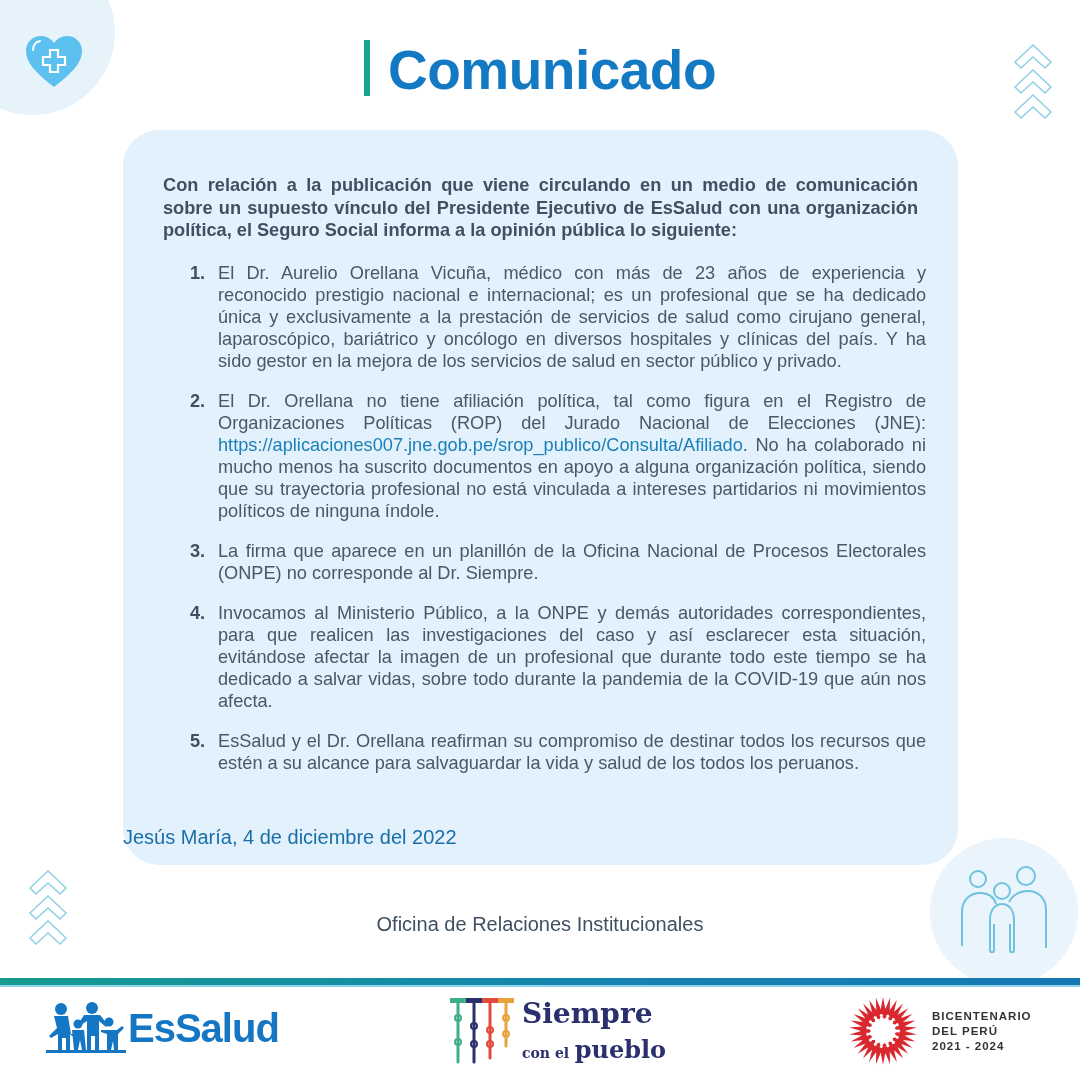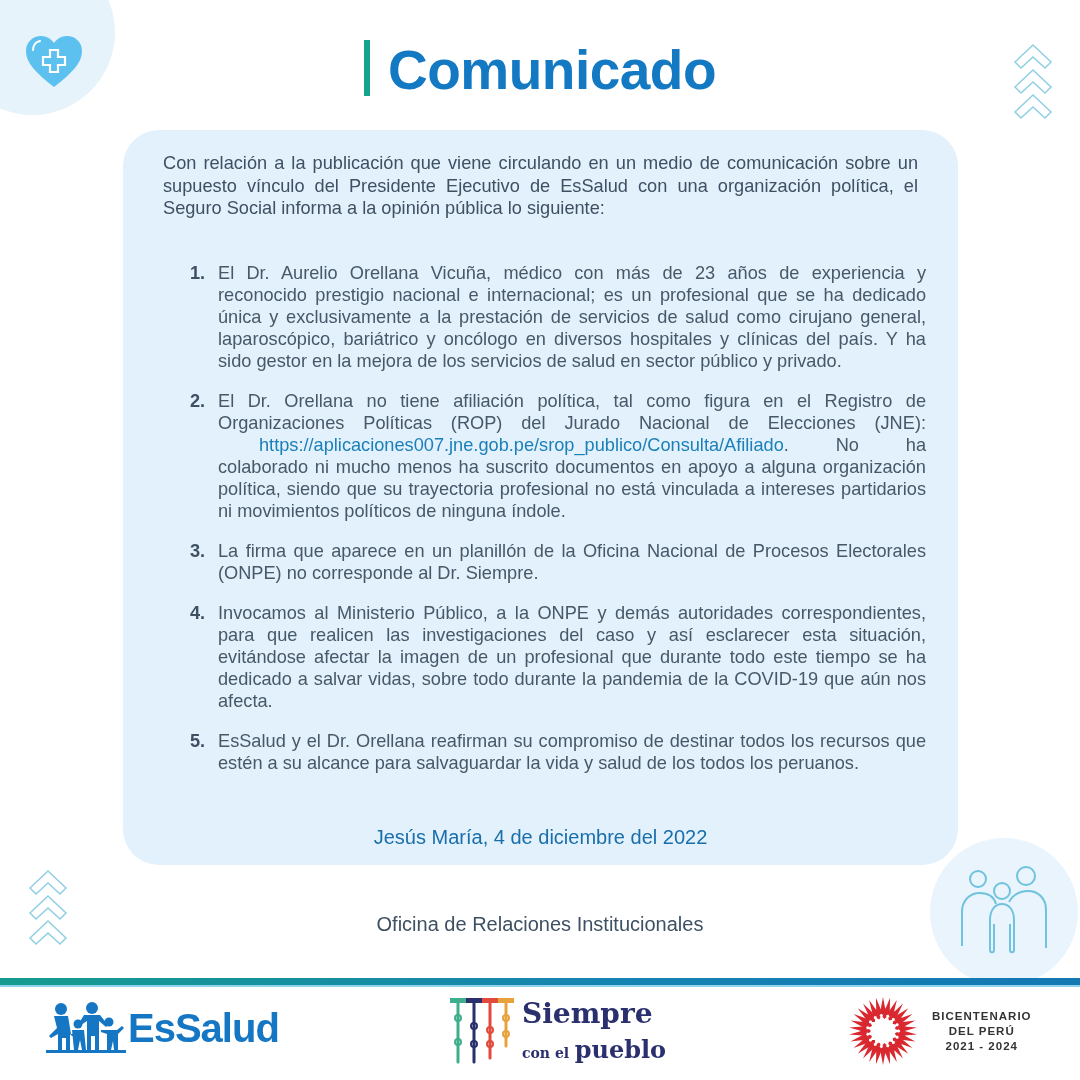--- a/index.html
+++ b/index.html
@@ -7,39 +7,39 @@
   .circle-tl { position:absolute; left:-50px; top:-50px; width:165px; height:165px; border-radius:50%; background:#e6f3fb; }
   .heart { position:absolute; left:24px; top:33px; width:60px; height:56px; }
   .chev-tr { position:absolute; left:1012px; top:42px; width:42px; height:78px; }
   .chev-bl { position:absolute; left:28px; top:868px; width:40px; height:78px; }
   .circle-br { position:absolute; left:930px; top:838px; width:148px; height:148px; border-radius:50%; background:#e9f4fc; }
   .people { position:absolute; left:958px; top:862px; width:92px; height:92px; }
   .title-wrap { position:absolute; top:38px; left:0; width:1080px; text-align:center; }
   .title-bar { display:inline-block; width:6px; height:56px; background:#17a48e; vertical-align:middle; margin-right:18px; position:relative; top:-2px; }
   .title { display:inline-block; vertical-align:middle; font-size:55px; font-weight:bold; color:#1479c3; letter-spacing:-0.5px; }
   .card { position:absolute; left:123px; top:130px; width:835px; height:735px; background:#e2f1fb; border-radius:36px; }
-  .intro { position:absolute; left:163px; top:152px; width:755px; font-size:18.2px; line-height:22.5px; font-weight:normal; color:#3f5063; text-align:justify; }
+  .intro { position:absolute; left:163px; top:174px; width:755px; font-size:18.2px; line-height:22.5px; font-weight:bold; color:#3f5063; text-align:justify; }
   .items { position:absolute; left:190px; top:262px; width:736px; }
   .item { display:flex; margin-bottom:18px; }
   .num { width:28px; flex:none; font-weight:bold; font-size:18.2px; line-height:22px; color:#3f5063; }
   .txt { flex:1; font-size:18.2px; line-height:22px; color:#475868; text-align:justify; }
-  .link { color:#1b7fb8;margin-left:41px; }
-  .date { position:absolute; left:123px; top:826px; width:835px; text-align:center; font-size:20px; color:#1a6faa; }
+  .link { color:#1b7fb8; }
+  .date { position:absolute; left:123px; top:826px; width:835px; font-size:20px; color:#1a6faa; }
   .office { position:absolute; left:0; top:913px; width:1080px; text-align:center; font-size:20px; font-weight:normal; color:#3f5063; }
   .footer-line { position:absolute; left:0; top:978px; width:1080px; height:7px; background:linear-gradient(90deg,#169b8f 0%, #1682b3 60%, #1478b2 100%); }
   .footer-line2 { position:absolute; left:0; top:985px; width:1080px; height:2px; background:#8fd3ec; }
   .essalud { position:absolute; left:46px; top:1002px; display:flex; align-items:center; }
   .essalud-text { font-size:40px; font-weight:bold; color:#1576c4; letter-spacing:-1px; margin-left:2px; }
   .siempre { position:absolute; left:448px; top:996px; display:flex; align-items:center; }
   .siempre-words { margin-left:6px; font-family:"DejaVu Serif", "Liberation Serif", serif; font-weight:bold; color:#2a2f6e; line-height:1; }
   .siempre-1 { font-size:28px; display:block; }
   .siempre-2 { display:block; margin-top:10px;text-align:center; }
   .siempre-2 .small { font-size:14px; }
   .siempre-2 .big { font-size:24px; }
-  .bicent { position:absolute; left:848px; top:996px; display:flex; align-items:center;text-align:center; }
+  .bicent { position:absolute; left:848px; top:996px; display:flex; align-items:center; }
   .bicent-text { margin-left:14px; font-size:11.5px; font-weight:bold; color:#333; line-height:15px; letter-spacing:1px; }
 </style>
 </head>
 <body>
 
 <div class="circle-tl"></div>
 <svg class="heart" viewBox="0 0 60 56">
   <path d="M30 54 C12 40 2 30 2 18 C2 9 9 3 17 3 C23 3 27 6 30 10 C33 6 37 3 43 3 C51 3 58 9 58 18 C58 30 48 40 30 54 Z" fill="#5dc1ef"></path>
   <path d="M9 17 C9 12 12 9 16 8" stroke="#ffffff" stroke-width="2" fill="none" stroke-linecap="round"></path>
   <path d="M26 17 h8 v7 h7 v8 h-7 v7 h-8 v-7 h-7 v-8 h7 z" fill="none" stroke="#ffffff" stroke-width="2.2"></path>

